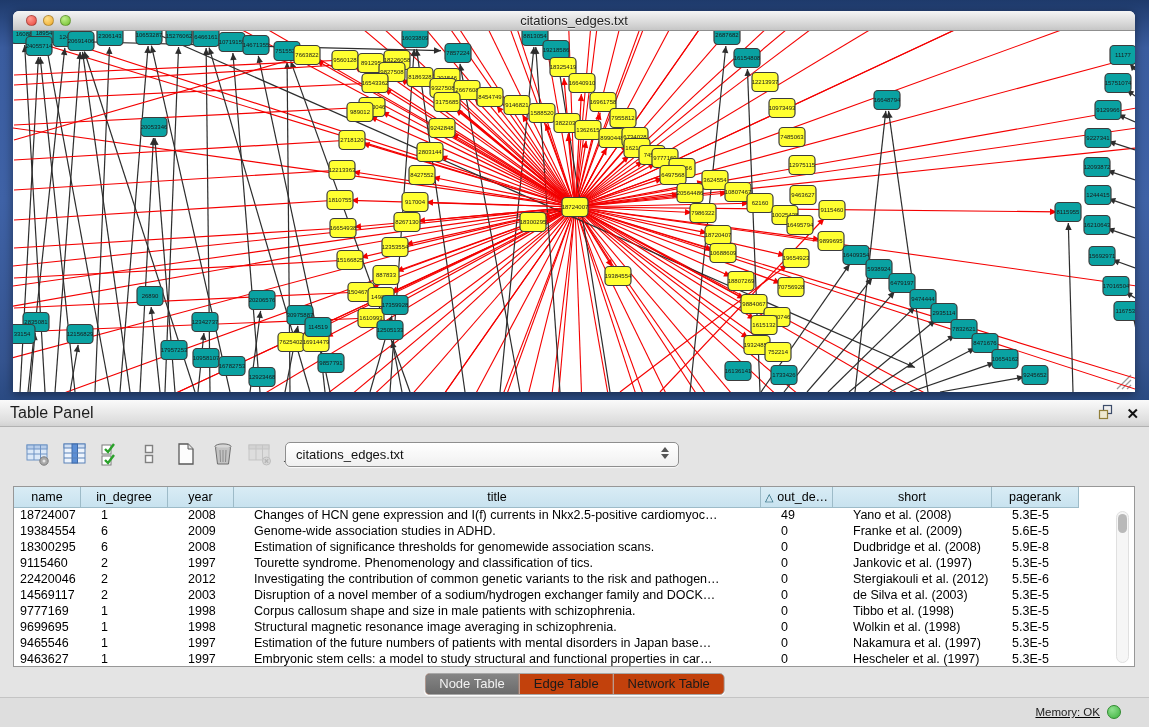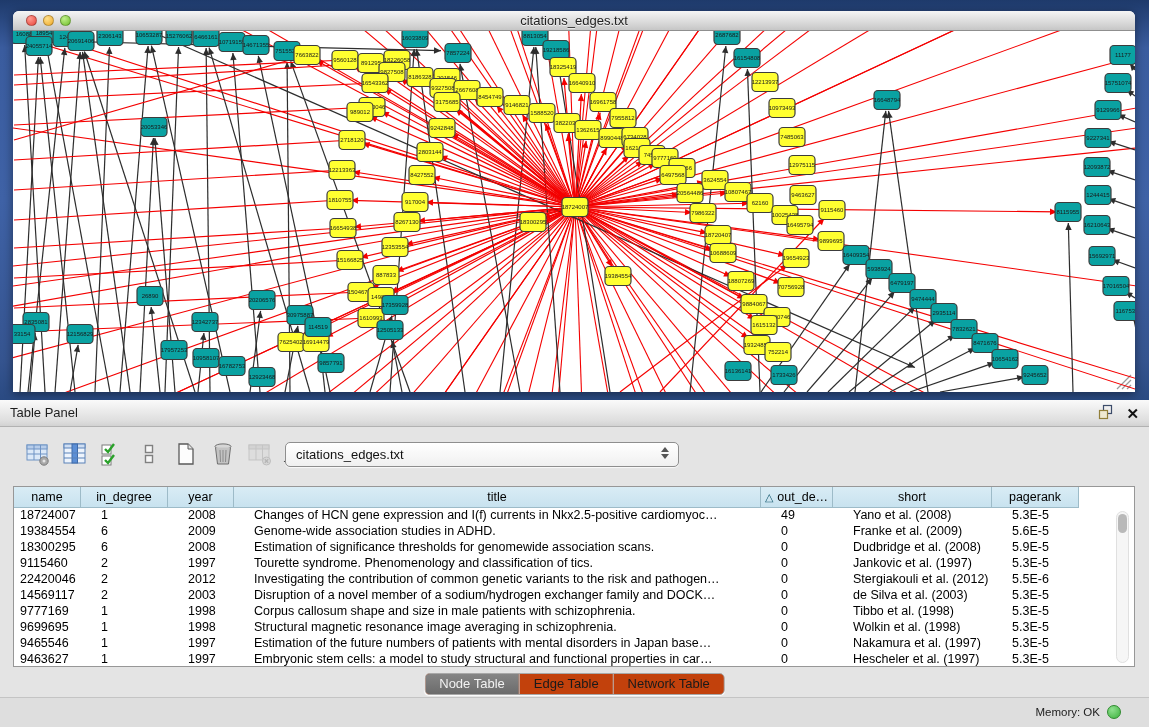--- a/index.html
+++ b/index.html
@@ -25,21 +25,21 @@
   #canvas-wrap { position:absolute; left:0; top:20px; width:1122px; height:361px;
     background:#fff; overflow:hidden; }
   svg text.nl { font-family:"Liberation Sans", sans-serif; font-size:6px; fill:#1a1a1a; }
 
   
   #table-panel { position:absolute; left:0; top:400px; width:1149px; height:327px;
     background:#e4e4e4; }
   #panel-titlebar { position:relative; height:27px;
     background:linear-gradient(180deg,#fafafa,#dedede 80%,#d2d2d2);
     border-bottom:1px solid #b2b2b2; }
-  #panel-title { position:absolute; left:10px; top:0; font-size:13px; line-height:26px; color:#1d1d1d; }
+  #panel-title { position:absolute; left:10px; top:0; font-size:16px; line-height:26px; color:#1d1d1d; }
   #panel-btns { position:absolute; right:10px; top:4px; display:flex; gap:12px; align-items:center; }
   #close-x { font-size:15px; font-weight:bold; color:#111; line-height:18px; }
 
   #toolbar { position:absolute; left:0; top:38px; width:1149px; height:36px; }
   #icon-row { position:absolute; left:24px; top:2px; display:flex; gap:9px; align-items:center; }
   .tool { width:28px; height:28px; display:flex; align-items:center; justify-content:center; }
   #net-select { position:absolute; left:285px; top:4px; width:394px; height:25px;
     background:linear-gradient(180deg,#ffffff,#f0f0f0); border:1px solid #8e8e8e; border-radius:5px;
     font-size:13px; color:#111; line-height:23px; padding-left:10px;
     box-shadow:0 1px 1px rgba(255,255,255,.8); }
@@ -66,21 +66,21 @@
 
   #tabs { position:absolute; left:50%; top:273px; transform:translateX(-50%);
     display:inline-flex; border:1px solid #a8a8a8; border-radius:5px; overflow:hidden;
     background:#c2410c; box-shadow:0 1px 1px rgba(255,255,255,.9); }
   .tab { padding:2px 14px 3px; font-size:13px; color:#1a1a1a; border-right:1px solid #b9b9b9; }
   .tab:last-child { border-right:none; }
   .tab.active { background:linear-gradient(180deg,#858585,#6b6b6b); color:#f2f2f2; }
 
   #statusbar { position:absolute; left:0; bottom:0; width:1149px; height:30px;
     border-top:1px solid #c4c4c4; background:#dedede; }
-  #mem { position:absolute; right:28px; top:7px; display:flex; align-items:center; gap:7px; }
+  #mem { position:absolute; right:28px; top:7px; display:flex; align-items:center; gap:7px;text-decoration:underline; }
   #mem span { font-size:11.5px; color:#222; }
   #mem-dot { width:14px; height:14px; border-radius:50%;
     background:radial-gradient(circle at 35% 30%,#8fe08f,#3db23d); border:1px solid #2e8a2e; }
 </style>
 </head>
 <body>
 <div id="stage">
 
   <div id="desktop">
     <div id="graph-window">
@@ -1048,21 +1048,21 @@
             <div class="td" style="width: 159px;">Franke et al. (2009)</div>
             <div class="td" style="width: 87px;">5.6E-5</div>
           </div>
           <div class="tr">
             <div class="td" style="width: 81px;">18300295</div>
             <div class="td" style="width: 87px;">6</div>
             <div class="td" style="width: 66px;">2008</div>
             <div class="td" style="width: 527px;">Estimation of significance thresholds for genomewide association scans.</div>
             <div class="td" style="width: 72px;">0</div>
             <div class="td" style="width: 159px;">Dudbridge et al. (2008)</div>
-            <div class="td" style="width: 87px;">5.9E-5</div>
+            <div class="td" style="width: 87px;">5.9E-8</div>
           </div>
           <div class="tr">
             <div class="td" style="width: 81px;">9115460</div>
             <div class="td" style="width: 87px;">2</div>
             <div class="td" style="width: 66px;">1997</div>
             <div class="td" style="width: 527px;">Tourette syndrome. Phenomenology and classification of tics.</div>
             <div class="td" style="width: 72px;">0</div>
             <div class="td" style="width: 159px;">Jankovic et al. (1997)</div>
             <div class="td" style="width: 87px;">5.3E-5</div>
           </div>

